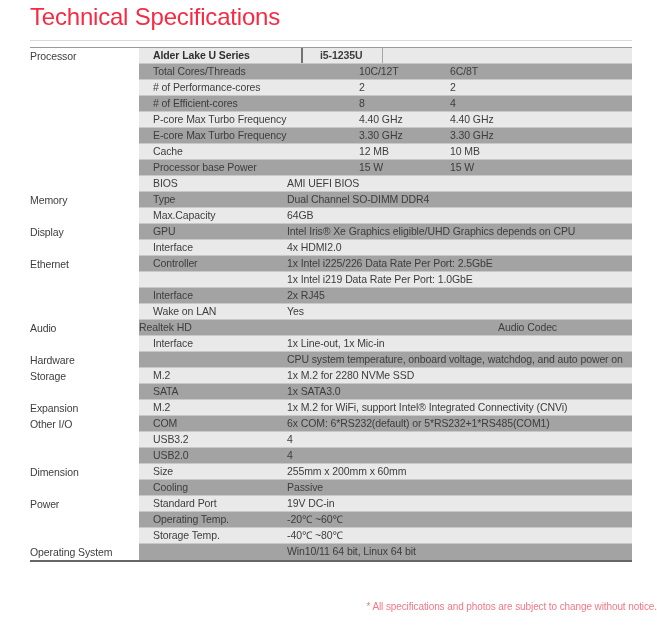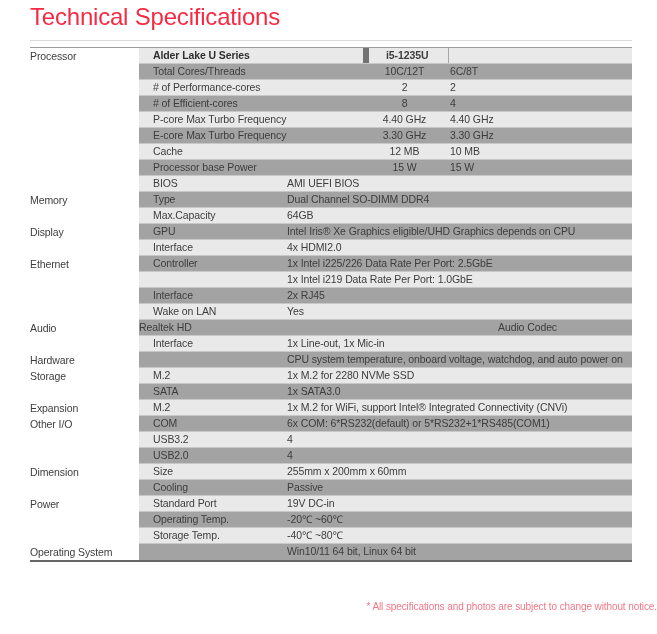--- a/index.html
+++ b/index.html
@@ -42,26 +42,26 @@
   .cell {
     box-sizing:border-box;
     font-size:10.5px; line-height:15px;
     color:#3d3d3d;
     white-space:nowrap;
     letter-spacing:-0.1px;
   }
   .c-label { padding-left:14px; }
   .bold { font-weight:bold; color:#2f2f2f; }
   
-  .c-h1 { width:230px; border-right:6px solid #737373; }
+  .c-h1 { width:164px; border-right:2px solid #737373; }
   .c-h2 { width:80px;  border-right:1px solid #a6a6a6; padding-left:17px;font-weight:bold; }
   .c-h3 { flex:1; padding-left:28px;margin-top:48px; }
   
   .c-d1 { width:220px; }
-  .c-d2 { width:91px;text-align:center; }
+  .c-d2 { width:91px; }
   .c-d3 { flex:1; }
   
   .c-s1 { width:148px; }
   .c-s2 { flex:1; }
   .footnote {
     position:absolute;
     right:0; top:601px;
     font-size:10px;
     letter-spacing:-0.1px;
   }

